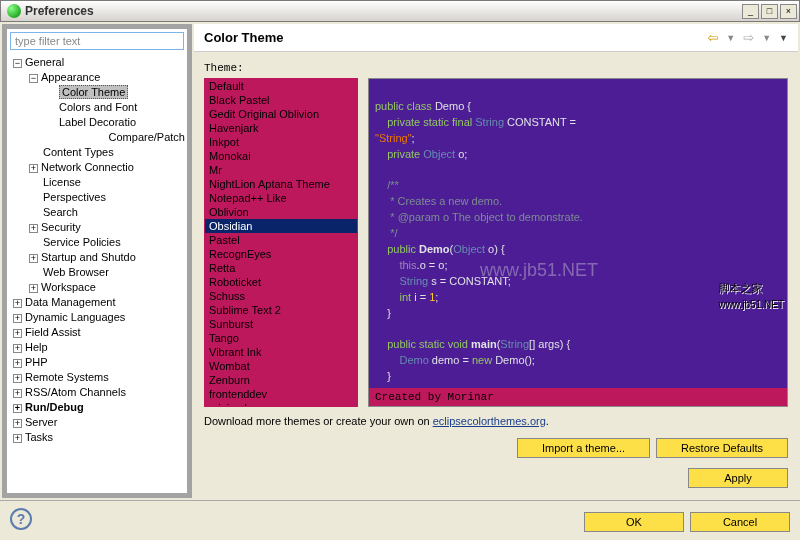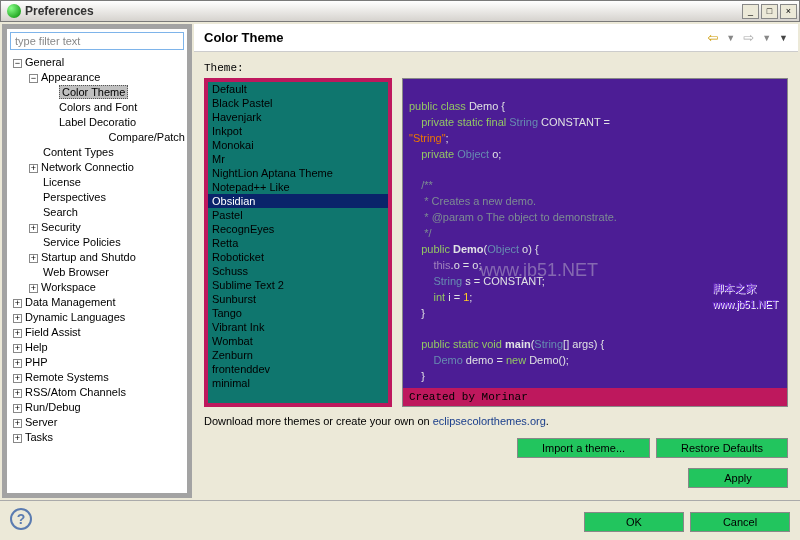--- a/index.html
+++ b/index.html
@@ -16,36 +16,36 @@
 .tn{white-space:nowrap;line-height:15px;cursor:pointer}
 .tgl{display:inline-block;width:9px;height:9px;border:1px solid #888;text-align:center;line-height:7px;font-size:9px;margin-right:3px;background:#fff}
 .sel{background:#c0c0c0;border:1px dotted #555;padding:0 2px}
 .right{flex:1;margin:2px 2px 2px 0;display:flex;flex-direction:column}
 .hdr{display:flex;align-items:center;padding:6px 10px;background:#fff;border-bottom:1px solid #ccc}
 .hdr h2{font-size:13px;font-weight:bold}
 .navarr{margin-left:auto;display:flex;gap:8px;align-items:center}
 .arr{font-size:13px;cursor:pointer}
 .content{flex:1;padding:10px;display:flex;flex-direction:column;gap:4px;overflow:hidden}
 .row1{display:flex;gap:10px;flex:1;min-height:0}
-.themelist{width:188px;border:4px solid #be185d;background:#0f766e;overflow:auto;font-family:"Courier New",monospace;font-size:11px}
+.themelist{width:154px;border:1px solid #be185d;background:#be185d;overflow:auto;font-family:"Courier New",monospace;font-size:11px}
 .themelist div{padding:0 4px;line-height:14px;cursor:pointer}
 .themelist .lsel{background:#0a246a;color:#fff}
 .preview{flex:1;display:flex;flex-direction:column;border:1px solid #888}
 .code{flex:1;background:#4c1d95;color:#e0e2e4;font-family:"Courier New",monospace;font-size:11px;padding:20px 6px;overflow:auto;line-height:15px;white-space:pre}
 .k1{color:#93c763}.k2{color:#a082bd}.k3{color:#678cb1}.str{color:#ec7600}.cm{color:#7d8c93}.ctag{color:#7d8c93}.num{color:#ffcd22}.fn{font-weight:bold}
 .cred{background:#be185d;padding:3px 6px;font-family:"Courier New",monospace}
 .dl{font-family:"Courier New",monospace;margin-top:4px}
-.dl a{color:#1a3e8b;}
+.dl a{color:#1a3e8b;text-decoration:underline}
 .btnrow{display:flex;justify-content:flex-end;gap:6px;margin-top:6px}
-.btn{min-width:100px;padding:3px 24px;border:1px solid #888;background:#22c55e;cursor:pointer;text-align:center}
+.btn{min-width:100px;padding:3px 24px;border:1px solid #888;background:#fde047;cursor:pointer;text-align:center}
 .footer{height:36px;border-top:1px solid #aaa;display:flex;align-items:center;padding:0 10px}
 .help{width:22px;height:22px;border:2px solid #5a7bb0;border-radius:50%;color:#5a7bb0;text-align:center;line-height:18px;font-weight:bold;font-size:14px;cursor:pointer}
 .footer .btnrow{margin-left:auto}
 .wm{position:absolute;color:rgba(220,220,220,.4);font-size:18px;font-family:Arial;pointer-events:none}
-.wm2{position:absolute;right:22px;top:280px;color:#6d28d9;font-size:14px;font-family:SimSun;text-shadow:1px 1px #fff;pointer-events:none}
+.wm2{position:absolute;right:16px;top:280px;color:#000000;font-size:14px;font-family:SimSun;text-shadow:1px 1px #fff;pointer-events:none}
 </style>
 </head>
 <body>
 
 <div class="titlebar">
   <div class="ico"></div>
   <div class="ttl">Preferences</div>
   <div class="winbtns">
     <div class="winbtn">_</div>
     <div class="winbtn">□</div>
@@ -73,21 +73,21 @@
         <div class="tn" style="padding-left: 20px;"><span class="tgl">+</span>Startup and Shutdo</div>
         <div class="tn" style="padding-left: 20px;"><span style="display:inline-block;width:14px"></span>Web Browser</div>
         <div class="tn" style="padding-left: 20px;"><span class="tgl">+</span>Workspace</div>
         <div class="tn" style="padding-left: 4px;"><span class="tgl">+</span>Data Management</div>
         <div class="tn" style="padding-left: 4px;"><span class="tgl">+</span>Dynamic Languages</div>
         <div class="tn" style="padding-left: 4px;"><span class="tgl">+</span>Field Assist</div>
         <div class="tn" style="padding-left: 4px;"><span class="tgl">+</span>Help</div>
         <div class="tn" style="padding-left: 4px;"><span class="tgl">+</span>PHP</div>
         <div class="tn" style="padding-left: 4px;"><span class="tgl">+</span>Remote Systems</div>
         <div class="tn" style="padding-left: 4px;"><span class="tgl">+</span>RSS/Atom Channels</div>
-        <div class="tn" style="padding-left: 4px;"><span class="tgl">+</span>Run/Debug</div>
+        <div class="tn" style="padding-left: 4px; font-weight: bold;"><span class="tgl">+</span>Run/Debug</div>
         <div class="tn" style="padding-left: 4px;"><span class="tgl">+</span>Server</div>
         <div class="tn" style="padding-left: 4px;"><span class="tgl">+</span>Tasks</div>
       </div>
   </div>
   <div class="right">
     <div class="hdr">
       <h2>Color Theme</h2>
       <div class="navarr">
         <span class="arr" style="color:#c90">⇦</span>
         <span style="font-size:9px;color:#888">▼</span>
@@ -95,26 +95,28 @@
         <span style="font-size:9px;color:#888">▼</span>
         <span style="font-size:9px;color:#444">▼</span>
       </div>
     </div>
     <div class="content">
       <div style="font-family:'Courier New',monospace">Theme:</div>
       <div class="row1">
         <div class="themelist" id="themelist">
             <div>Default</div>
             <div>Black Pastel</div>
+            <div>Gedit Original Oblivion</div>
             <div>Havenjark</div>
             <div>Inkpot</div>
             <div>Monokai</div>
             <div>Mr</div>
             <div>NightLion Aptana Theme</div>
             <div>Notepad++ Like</div>
+            <div>Oblivion</div>
             <div class="lsel">Obsidian</div>
             <div>Pastel</div>
             <div>RecognEyes</div>
             <div>Retta</div>
             <div>Roboticket</div>
             <div>Schuss</div>
             <div>Sublime Text 2</div>
             <div>Sunburst</div>
             <div>Tango</div>
             <div>Vibrant Ink</div>

